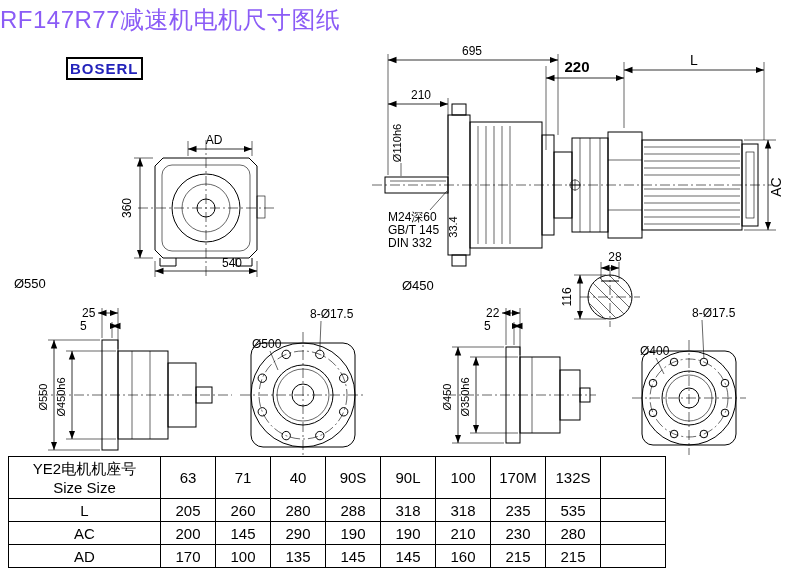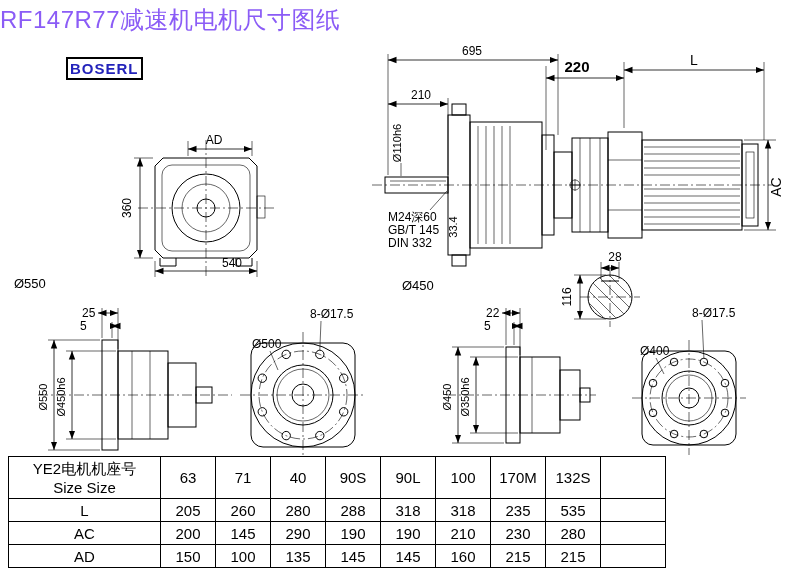--- a/index.html
+++ b/index.html
@@ -308,21 +308,21 @@
     <td>290</td>
     <td>190</td>
     <td>190</td>
     <td>210</td>
     <td>230</td>
     <td>280</td>
     <td></td>
   </tr>
   <tr>
     <td>AD</td>
-    <td>150</td>
+    <td>170</td>
     <td>100</td>
     <td>135</td>
     <td>145</td>
     <td>145</td>
     <td>160</td>
     <td>215</td>
     <td>215</td>
     <td></td>
   </tr>
 </tbody>

